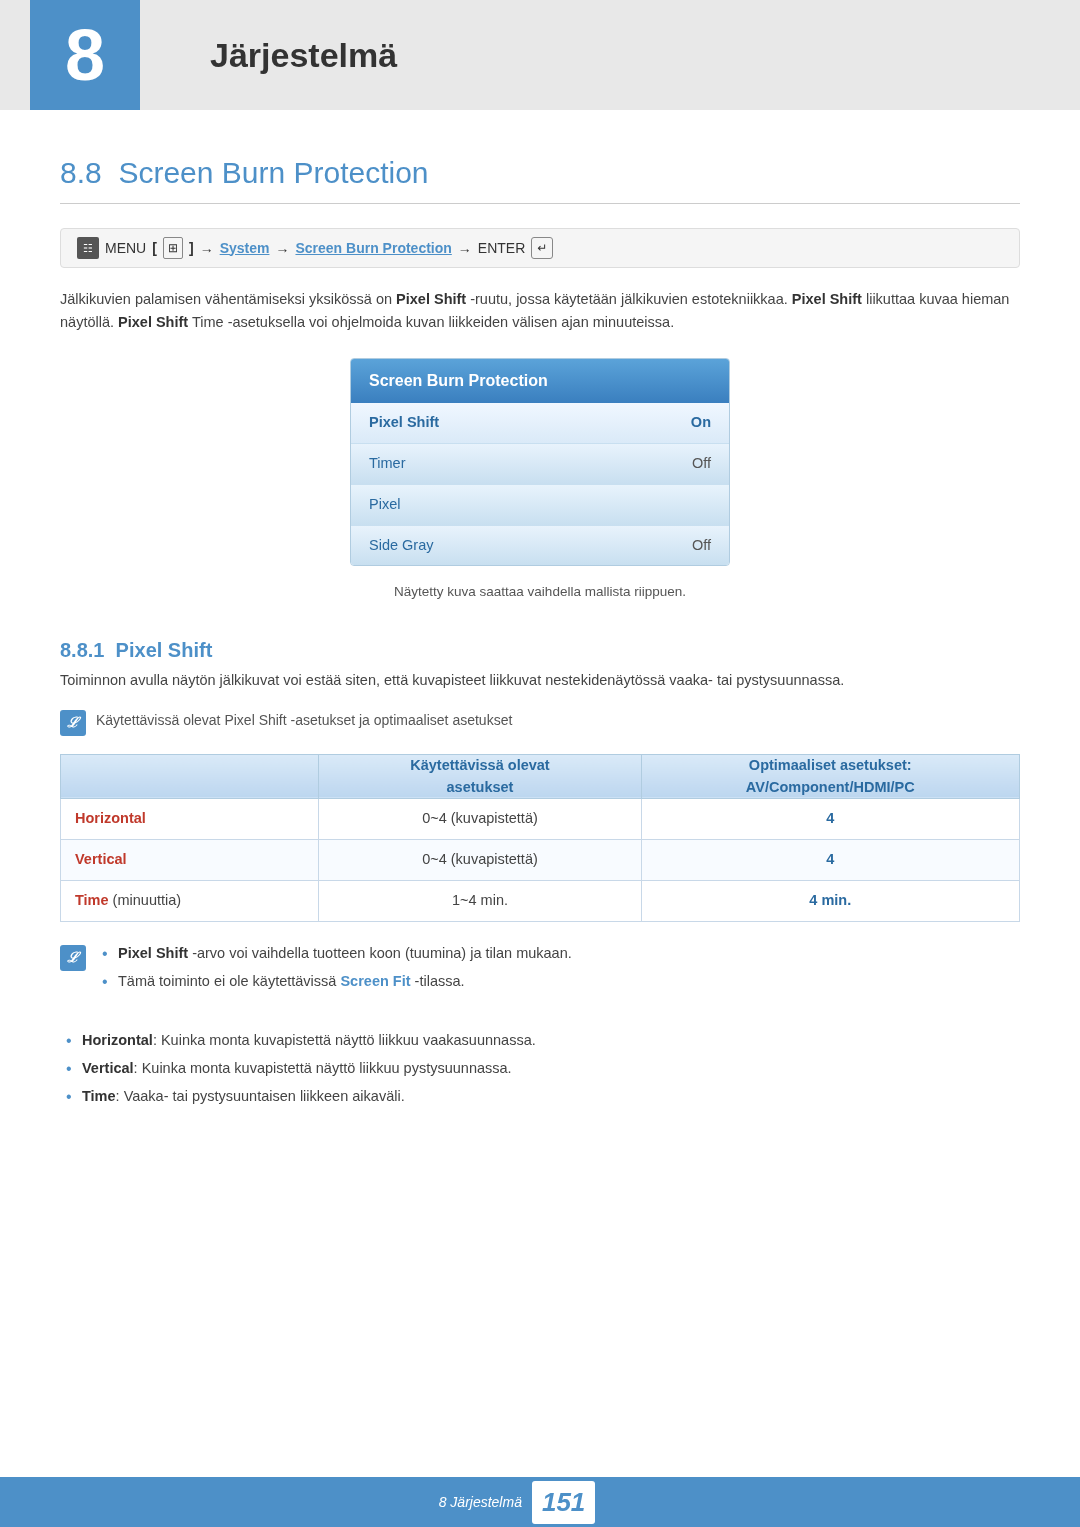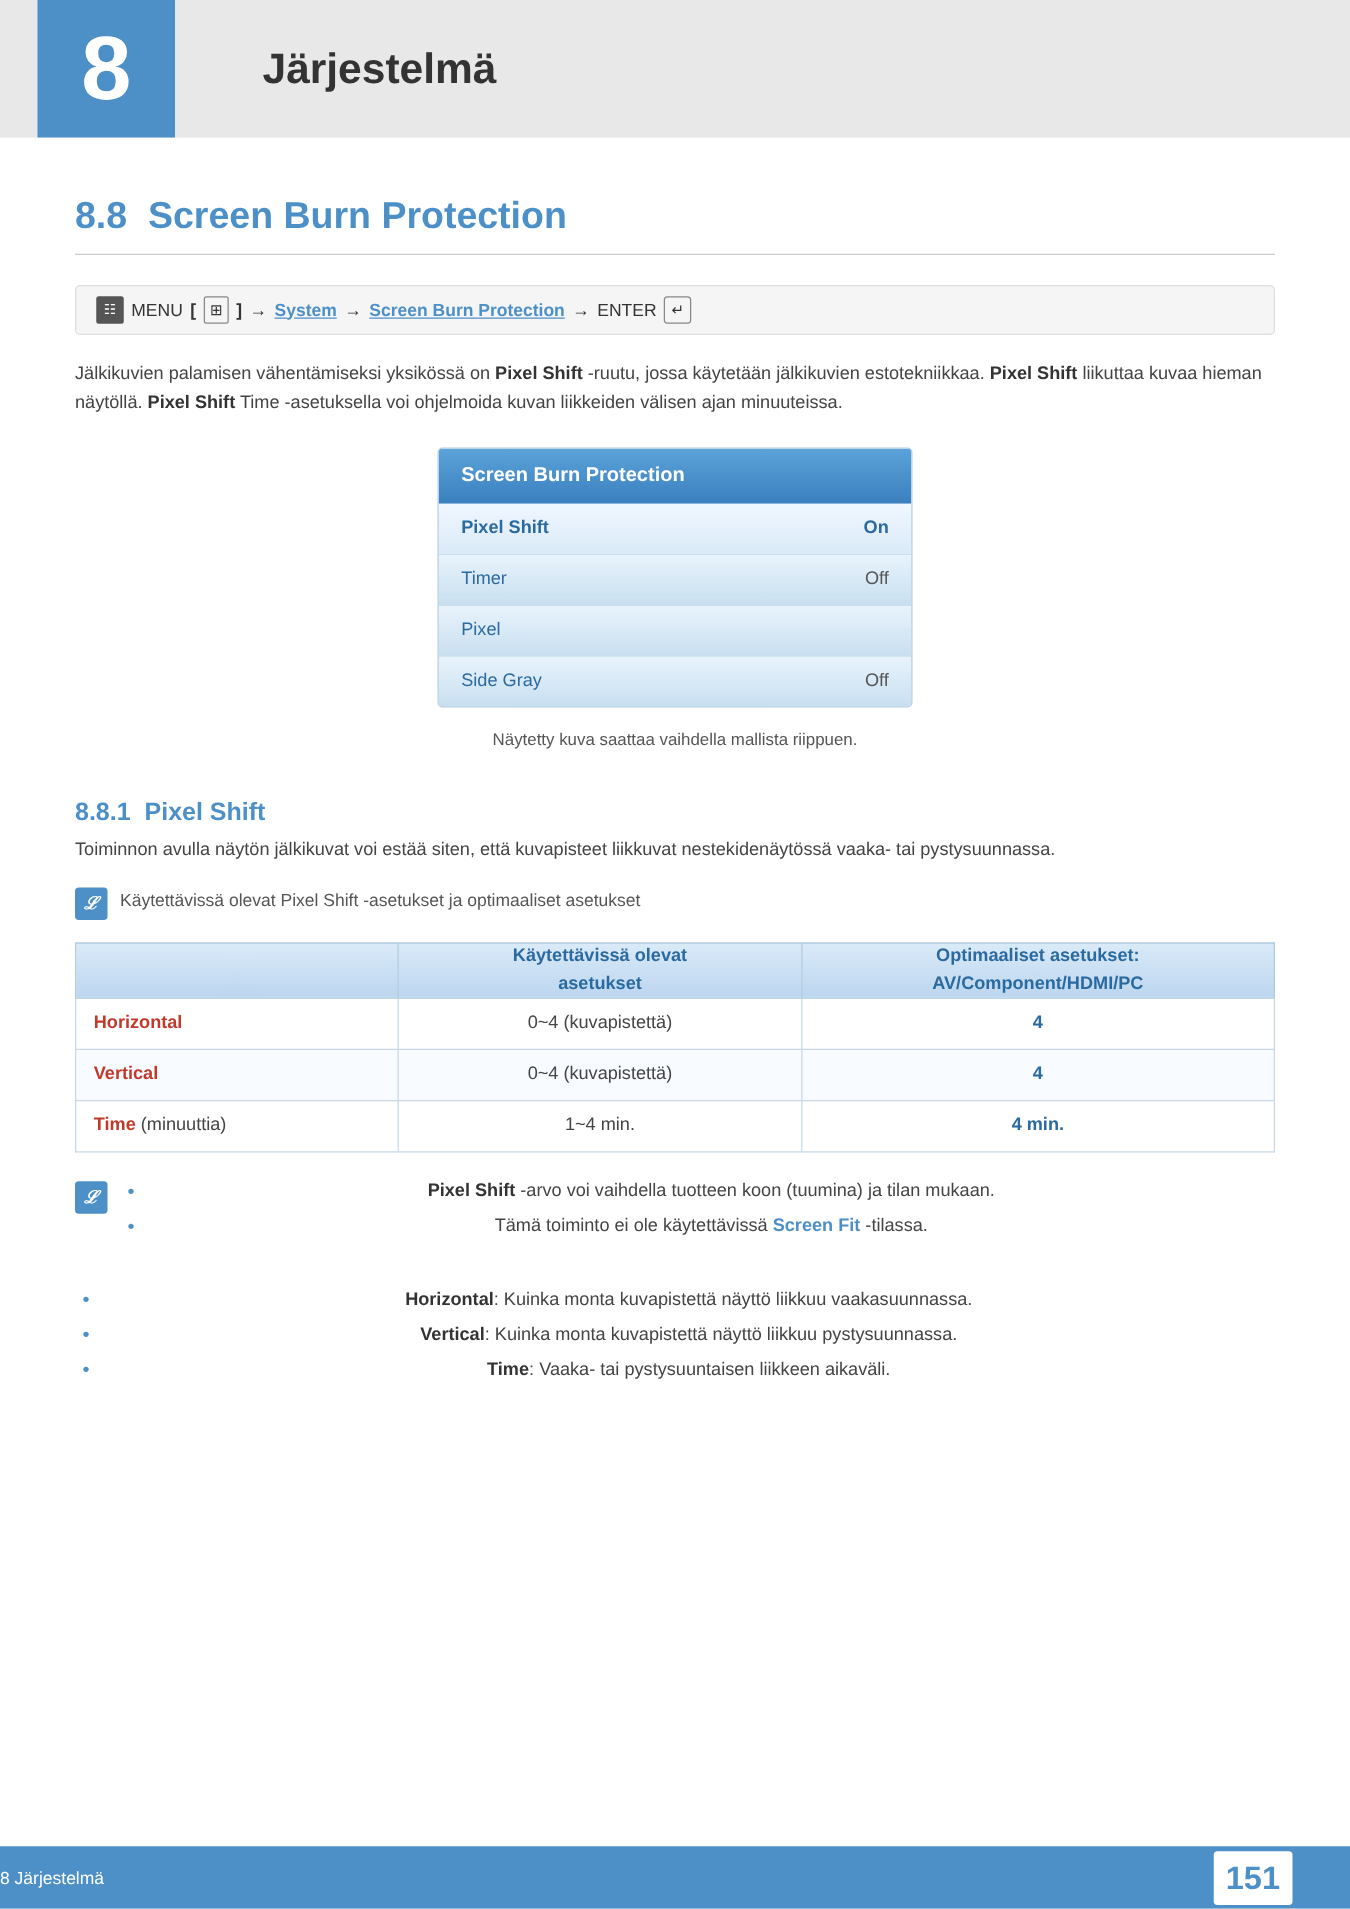--- a/index.html
+++ b/index.html
@@ -48,21 +48,21 @@
     }
 
     
     .content {
       padding: 40px 60px 80px 60px;
     }
 
     
     .section-heading {
       font-size: 30px;
-      font-weight: bold;
+      font-weight: normal;
       color: #4d90c8;
       margin-bottom: 24px;
       border-bottom: 1px solid #ccc;
       padding-bottom: 8px;
     }
 
     
     .menu-path {
       background: #f5f5f5;
       border: 1px solid #ddd;
@@ -237,21 +237,20 @@
     .data-table .td-label {
       color: #c0392b;
       font-weight: bold;
     }
 
     
     .bullet-list {
       margin: 0 0 18px 0;
       padding-left: 0;
       list-style: none;
-      text-align: center;
     }
     .bullet-list li {
       position: relative;
       padding-left: 22px;
       margin-bottom: 6px;
       font-size: 14.5px;
       color: #444;
       line-height: 1.55;
     }
     .bullet-list li::before {
@@ -287,22 +286,23 @@
     
     .footer {
       position: absolute;
       bottom: 0;
       left: 0;
       right: 0;
       height: 50px;
       background: #4d90c8;
       display: flex;
       align-items: center;
-      justify-content: space-between;
+      justify-content: center;
       padding-right: 46px;
+      font-style: italic;
     }
     .footer-text {
       color: #fff;
       font-size: 14px;
     }
     .footer-number {
       background: #fff;
       color: #4d90c8;
       font-size: 26px;
       font-weight: bold;

